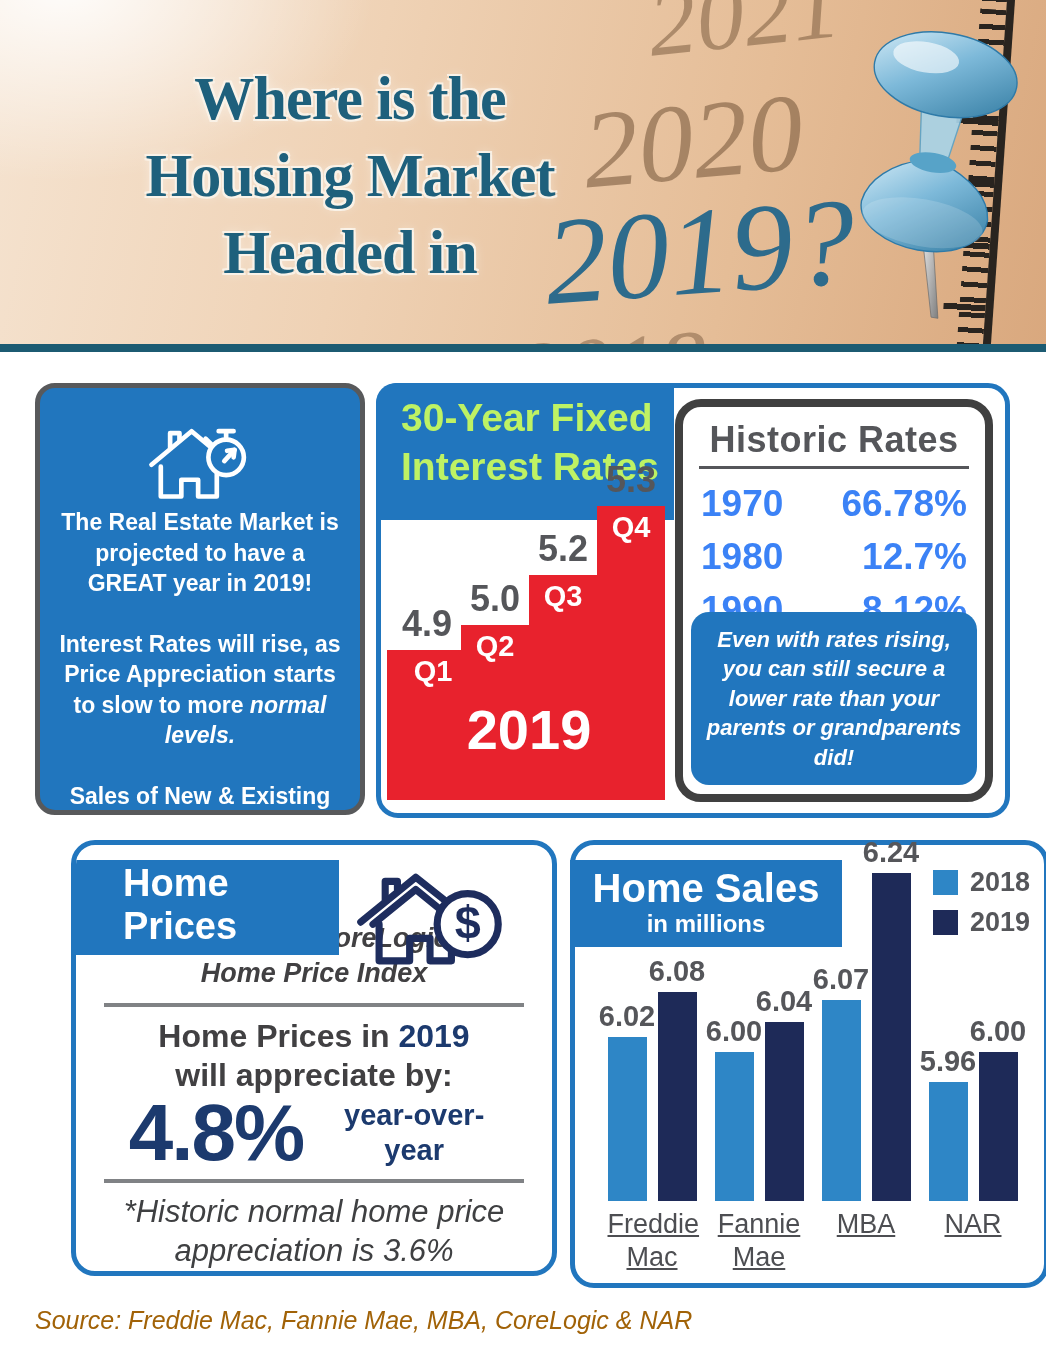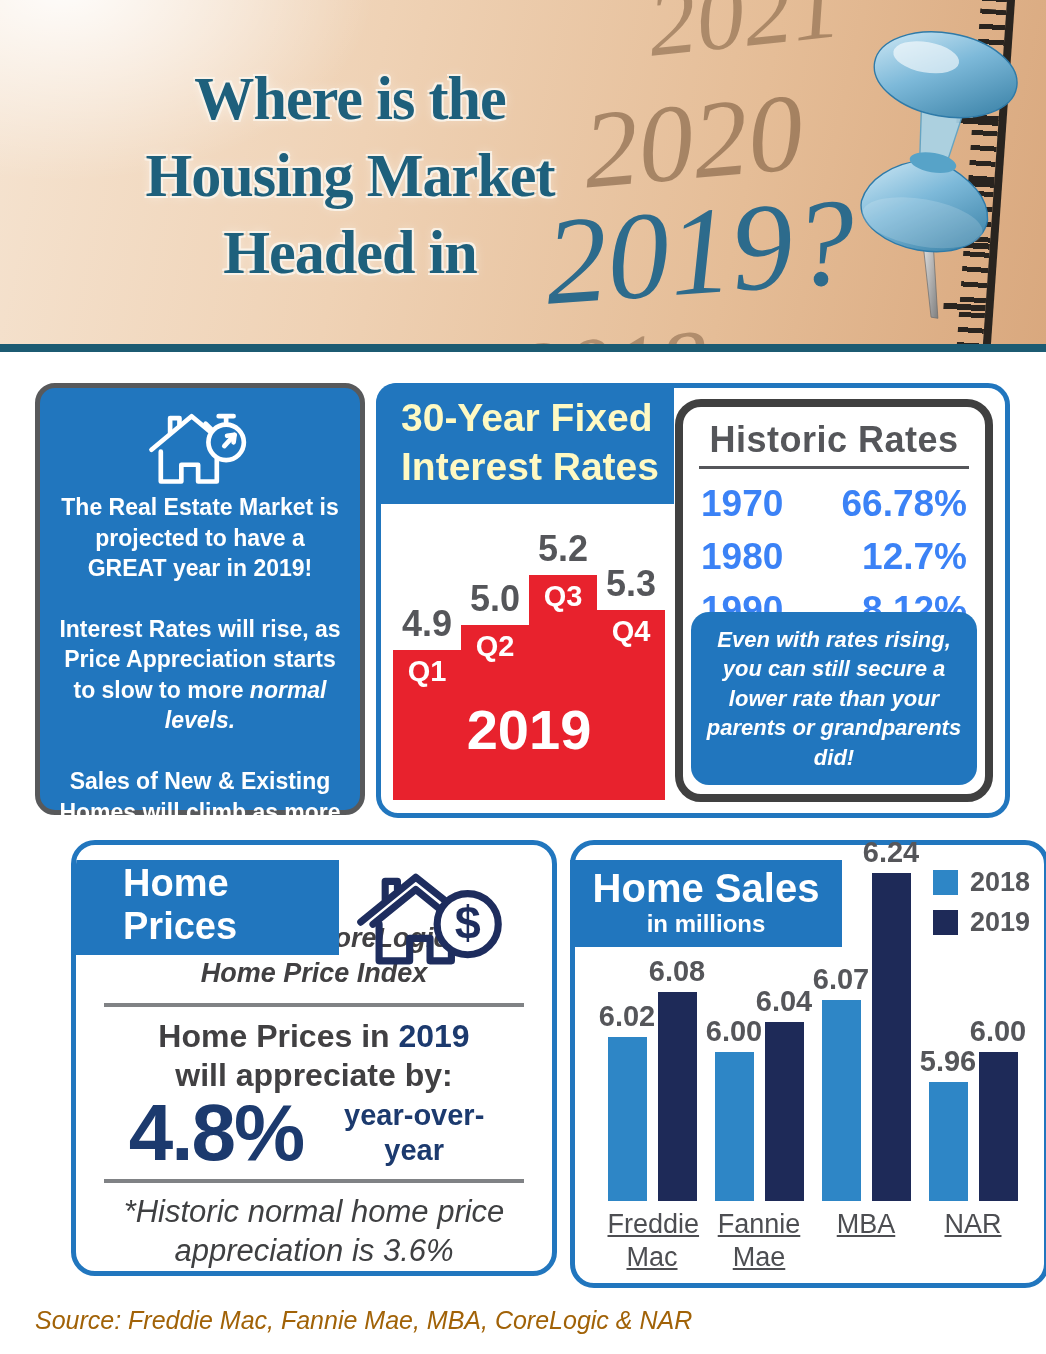--- a/index.html
+++ b/index.html
@@ -38,29 +38,29 @@
     background:repeating-linear-gradient(to bottom,#29241f 0 5px,transparent 5px 15.2px);}
   .pushpin{position:absolute;top:22px;right:12px;width:195px;height:305px;transform:rotate(10deg);z-index:4;}
   
   main{padding:31px 36px 0 35px;}
   .row{display:flex;}
   .top-row{gap:11px;margin-bottom:22px;}
   .bottom-row{gap:13px;align-items:flex-start;}
   
   .info-box{box-sizing:border-box;width:330px;height:432px;flex:none;
     background:#2176be;border:5px solid #58595b;border-radius:20px;
-    color:#fff;text-align:center;padding:14px 15px 0;}
+    color:#fff;text-align:center;padding:29px 15px 0;}
   .info-icon{width:112px;height:82px;margin:4px auto 4px;display:block;}
   .info-p{font-size:23px;font-weight:700;line-height:1.33;margin:0 0 30px;}
   
   .rates-box{box-sizing:border-box;position:relative;flex:1;height:435px;
     background:#fff;border:5px solid #2176be;border-radius:22px;}
   .rates-header{position:absolute;top:-5px;left:-5px;width:298px;box-sizing:border-box;
-    background:#2176be;color:#fef9c3;font-size:39px;font-weight:700;line-height:1.25;
-    padding:11px 0 12px 25px;border-radius:20px 0 0 0;}
+    background:#2176be;color:#bef264;font-size:39px;font-weight:700;line-height:1.25;
+    padding:11px 0 28px 25px;border-radius:20px 0 0 0;}
   .stair-wrap{position:absolute;left:12px;bottom:13px;width:272px;height:305px;}
   .stair-cols{display:flex;align-items:flex-end;height:100%;}
   .stair-col{flex:1;display:flex;flex-direction:column;justify-content:flex-end;align-items:center;}
   .stair-value{font-size:36px;font-weight:700;color:#55565a;margin-bottom:5px;}
   .stair-step{width:100%;text-align:center;}
   .stair-q{font-size:29px;font-weight:700;color:#fff;padding-top:5px;}
   .stair-year{position:absolute;left:0;right:0;bottom:38px;text-align:center;
     font-size:56px;font-weight:700;color:#fff;z-index:2;}
   .historic{position:absolute;box-sizing:border-box;top:11px;right:12px;bottom:11px;width:318px;
     border:8px solid #404040;border-radius:26px;padding:8px 14px;}
@@ -177,39 +177,39 @@
 
       <section class="rates-box">
         <div class="rates-header">
           <div>30-Year Fixed</div>
           <div>Interest Rates</div>
         </div>
         <div class="stair-wrap">
           <div class="stair-cols">
               <div class="stair-col">
                 <div class="stair-value">4.9</div>
-                <div class="stair-step" style="height: 150px; background: rgb(232, 34, 45);">
+                <div class="stair-step" style="height: 150px; background: rgb(232, 34, 45); padding-left: 12px;">
                   <div class="stair-q">Q1</div>
                 </div>
               </div>
               <div class="stair-col">
                 <div class="stair-value">5.0</div>
                 <div class="stair-step" style="height: 175px; background: rgb(232, 34, 45);">
                   <div class="stair-q">Q2</div>
                 </div>
               </div>
               <div class="stair-col">
                 <div class="stair-value">5.2</div>
                 <div class="stair-step" style="height: 225px; background: rgb(232, 34, 45);">
                   <div class="stair-q">Q3</div>
                 </div>
               </div>
               <div class="stair-col">
                 <div class="stair-value">5.3</div>
-                <div class="stair-step" style="height: 190px; background: rgb(232, 34, 45);">
+                <div class="stair-step" style="height: 294px; background: rgb(232, 34, 45);">
                   <div class="stair-q">Q4</div>
                 </div>
               </div>
             </div>
           <div class="stair-year">2019</div>
         </div>
         <div class="historic">
           <h2>Historic Rates</h2>
           <div class="hist-rule"></div>
           <div>

